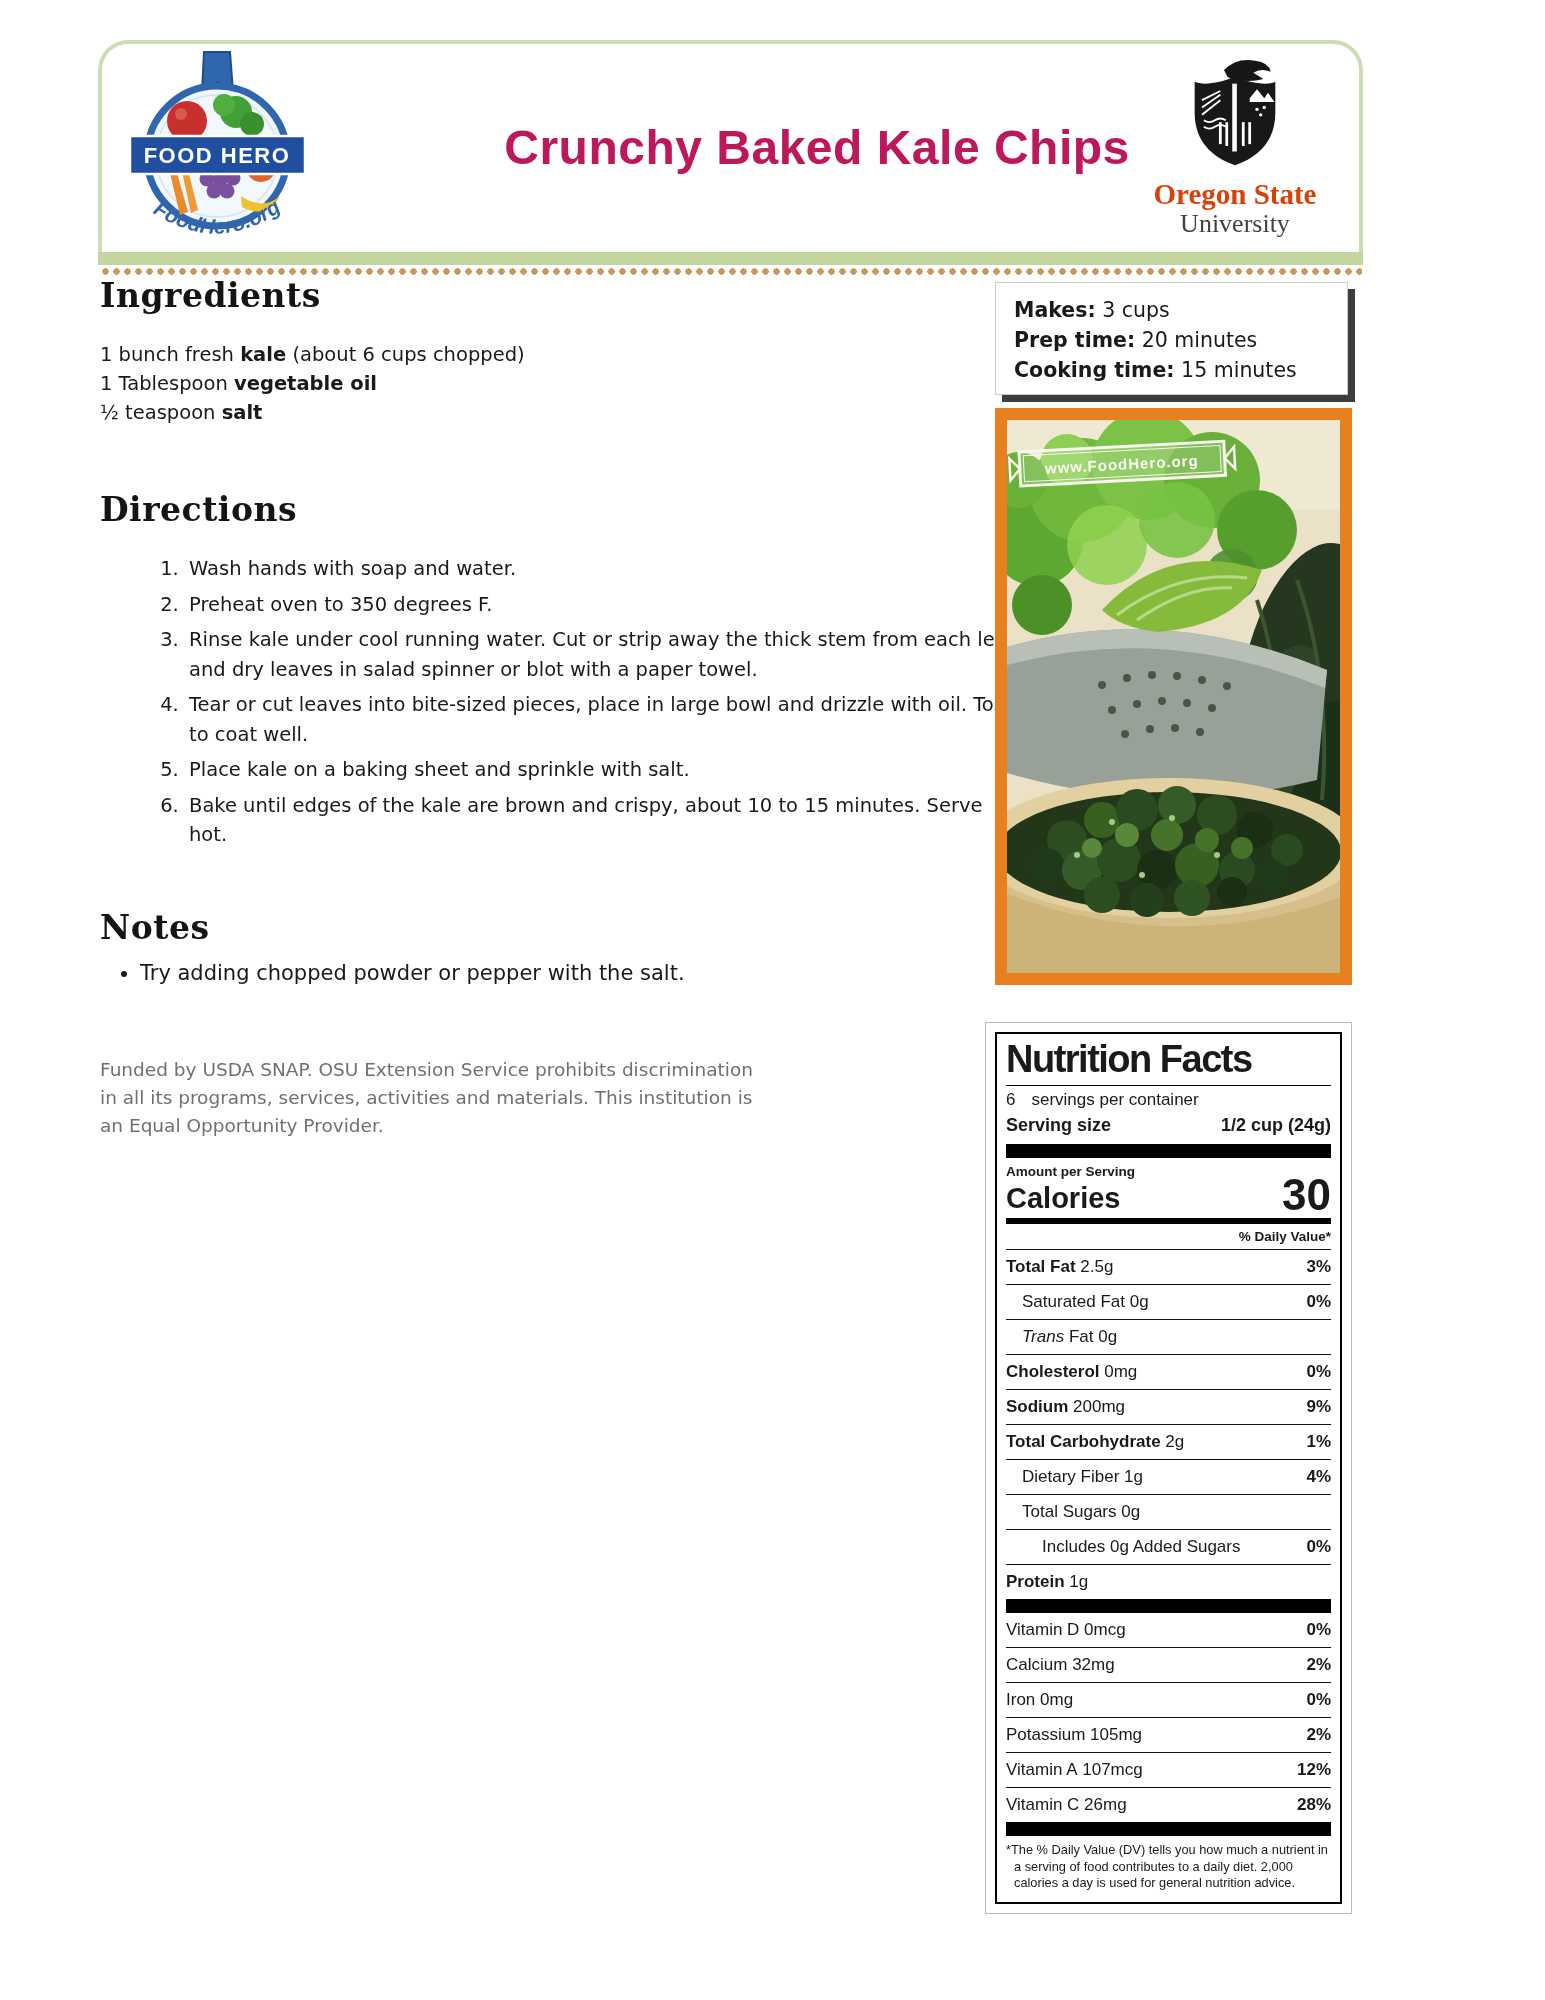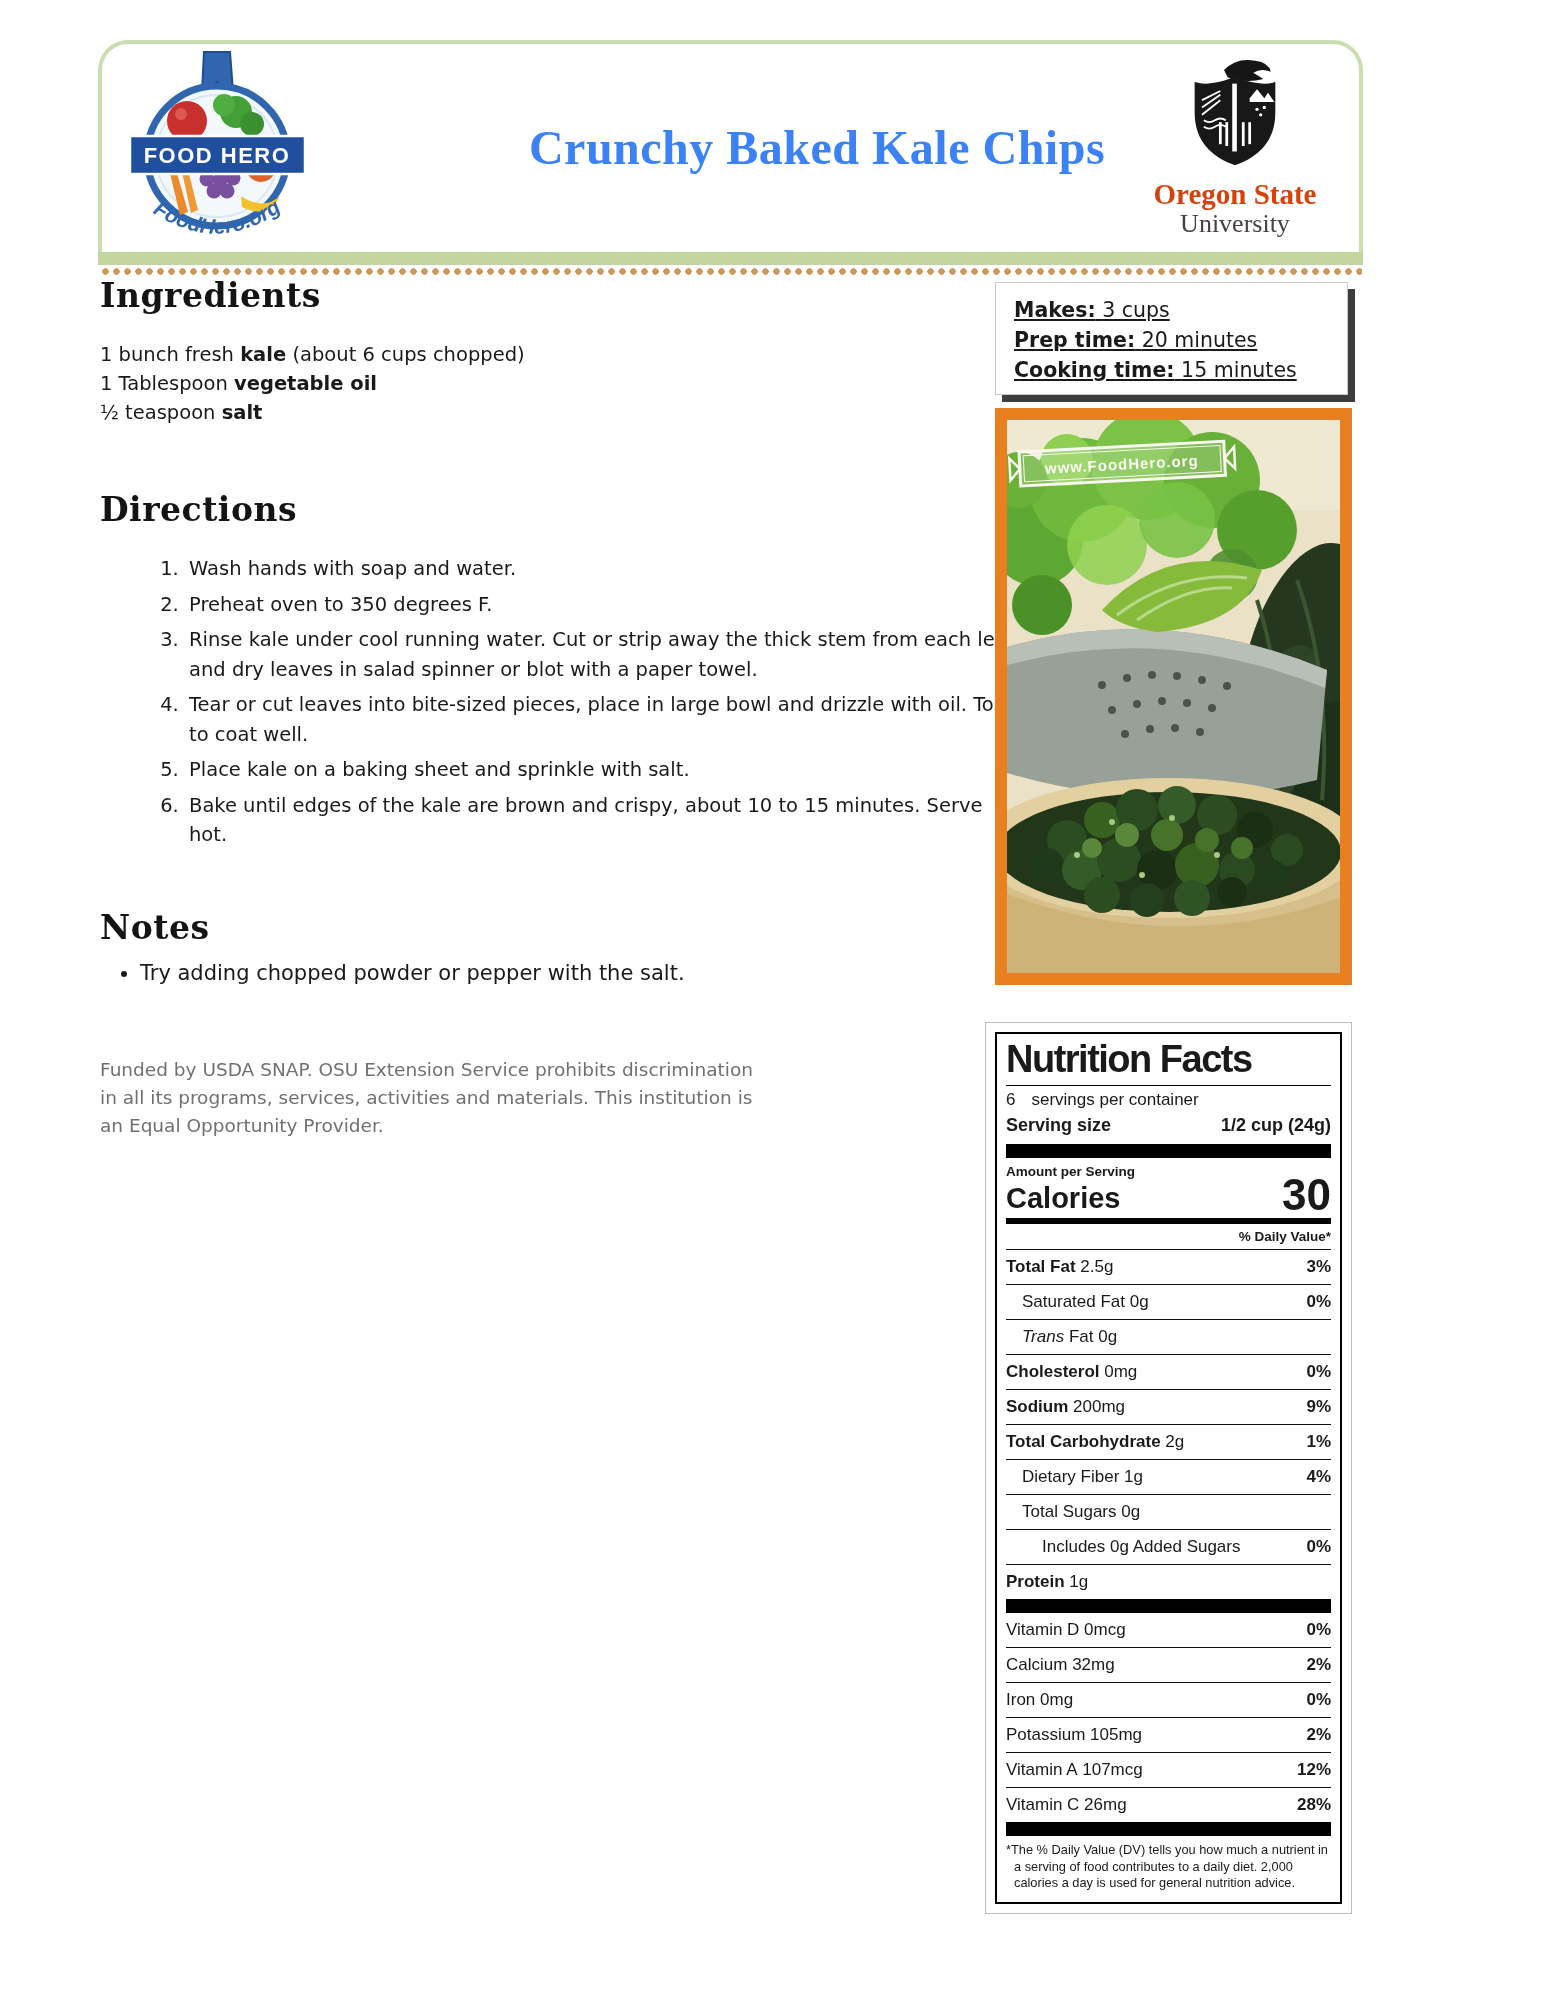--- a/index.html
+++ b/index.html
@@ -10,22 +10,22 @@
 
   
   .header-box{position:absolute;left:98px;top:40px;width:1257px;height:208px;
               border:4px solid #cdddb2;border-bottom:none;border-radius:30px 30px 0 0;background:#fff;}
   .green-band{position:absolute;left:98px;top:252px;width:1265px;height:13px;background:#c3d69e;}
   .dots{position:absolute;left:100px;top:267px;width:1262px;height:9px;
         background-image:radial-gradient(circle,#cc9758 3px,rgba(0,0,0,0) 3.4px);
         background-size:11px 9px;background-position:0 0;}
   .fh-logo{position:absolute;left:26px;top:4px;}
   .title{position:absolute;left:395px;top:76px;width:640px;text-align:center;
-         font-family:Liberation Serif, serif;font-size:48px;font-weight:600;
-         color:#3b82f6;letter-spacing:0.5px;}
+         font-family:Liberation Sans, sans-serif;font-size:48px;font-weight:600;
+         color:#be185d;letter-spacing:0.5px;}
   .osu{position:absolute;left:1018px;top:10px;width:230px;text-align:center;}
   .osu-l1{font-family:"Liberation Serif","DejaVu Serif",serif;font-weight:bold;
           font-size:29px;color:#d8410a;margin-top:2px;}
   .osu-l2{font-family:"Liberation Serif","DejaVu Serif",serif;font-size:26px;color:#45413f;margin-top:-2px;}
 
   
   h2.sec{position:absolute;margin:0;font-family:"DejaVu Serif","Liberation Serif",serif;
          font-size:33px;font-weight:bold;color:#141414;letter-spacing:0.5px;}
   .h-ing{left:100px;top:276px;}
   .h-dir{left:100px;top:490px;}
@@ -36,21 +36,21 @@
             font-size:19.5px;line-height:29.5px;}
   .dir-list li{margin:6px 0 1px 0;padding-left:4px;}
   .notes-list{position:absolute;left:112px;top:958px;width:700px;margin:0;padding:0 0 0 28px;
               font-size:21px;line-height:30px;}
   .disclaimer{position:absolute;left:100px;top:1056px;width:660px;font-size:18.5px;
               line-height:28px;color:#707070;}
 
   
   .meta-box{position:absolute;left:995px;top:282px;width:353px;height:113px;background:#fff;
             border:1px solid #c9c9c9;box-shadow:7px 7px 0 #3d3d3d;box-sizing:border-box;
-            padding:12px 0 0 18px;font-size:20.5px;line-height:30px;text-decoration:underline;}
+            padding:12px 0 0 18px;font-size:20.5px;line-height:30px;}
 
   
   .photo{position:absolute;left:995px;top:408px;width:333px;height:553px;
          border:12px solid #e8801f;background:#eae1c6;}
   .photo svg{display:block;}
 
   
   .nf-outer{position:absolute;left:985px;top:1022px;width:367px;background:#fff;
             border:1px solid #bdbdbd;box-sizing:border-box;padding:9px;}
   .nf{border:2px solid #000;padding:4px 9px 8px 9px;font-family:"Liberation Sans","DejaVu Sans",sans-serif;}

